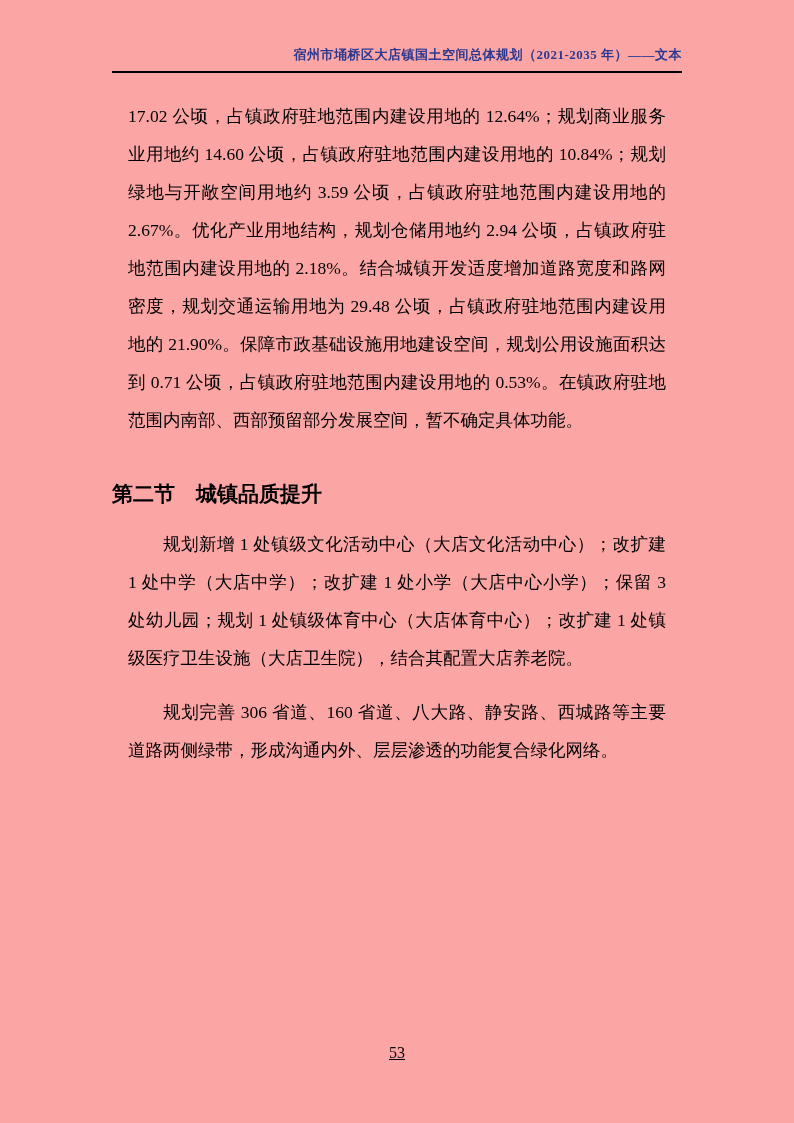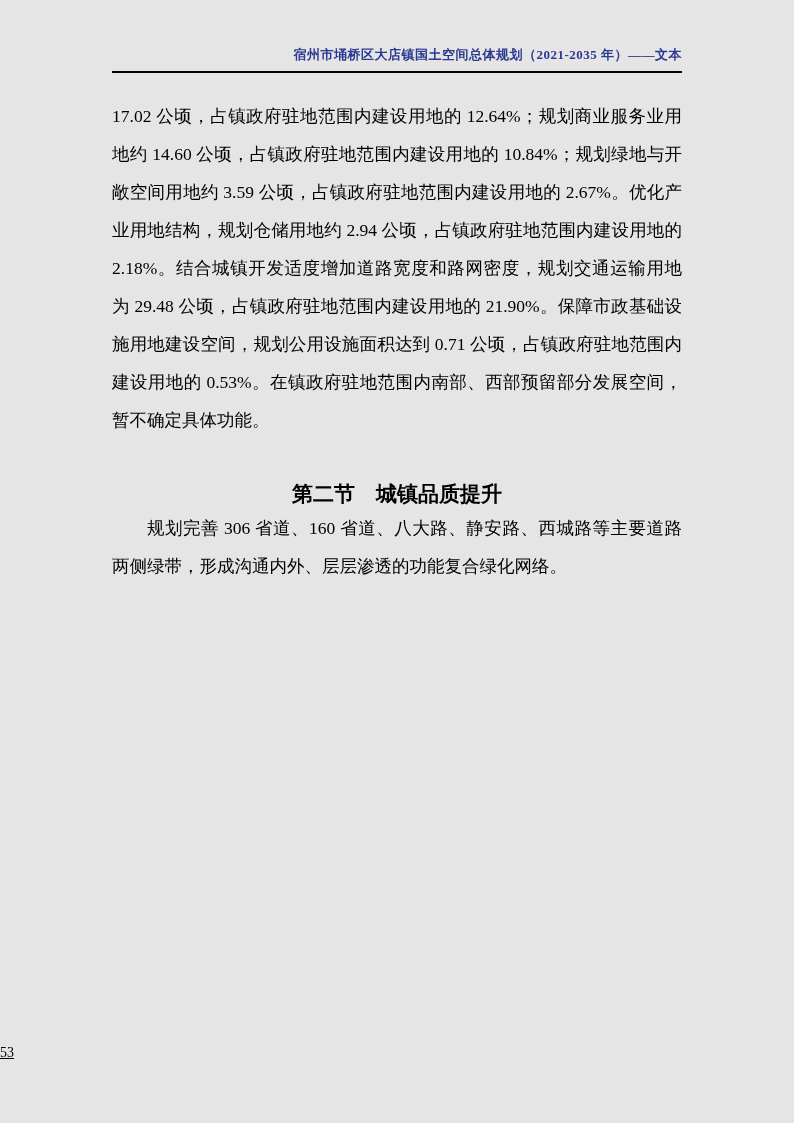--- a/index.html
+++ b/index.html
@@ -2,21 +2,21 @@
 <html><head>
 <meta charset="utf-8">
 <style>
   * { margin: 0; padding: 0; box-sizing: border-box; }
   html, body { background: #888; }
   .page {
     position: relative;
     width: 794px;
     height: 1123px;
     margin: 0 auto;
-    background: #e5e5e5;
+    background: #fca5a5;
     font-family: "Liberation Serif", "DejaVu Serif", serif;
     color: #000000;
     overflow: hidden;
     padding: 0 112px;
   }
   .page-header {
     padding-top: 46px;
   }
   .page-header .header-title {
     display: block;
@@ -33,50 +33,49 @@
     height: 0;
   }
   .doc-body {
     margin-top: 24px;
     font-size: 17.5px;
     line-height: 38px;
     text-align: justify;
     text-justify: inter-ideograph;
   }
   .para {
-    margin: 0;
+    margin: 16px;
   }
   .para.indent {
     text-indent: 2em;
   }
   .section-heading {
     margin-top: 40px;
-    text-align: center;
     font-size: 21px;
     font-weight: bold;
     line-height: 30px;
   }
   .article-heading {
     margin-top: 36px;
     margin-bottom: 10px;
     padding-left: 2.3em;
     font-size: 19px;
     font-weight: bold;
     line-height: 26px;
   }
   .article-heading.first {
     margin-top: 38px;
   }
   .page-footer {
     position: absolute;
     left: 0;
     right: 0;
     bottom: 62px;
-    text-align: left;
-    font-size: 14px;
+    text-align: center;
+    font-size: 16px;
     line-height: 16px;
     text-decoration: underline;
   }
 </style>
 </head>
 <body>
 
 <div class="page">
 
   <div class="page-header">
@@ -85,20 +84,21 @@
   </div>
 
   <div class="doc-body">
 
     <p class="para">17.02 公顷，占镇政府驻地范围内建设用地的 12.64%；规划商业服务业用地约 14.60 公顷，占镇政府驻地范围内建设用地的 10.84%；规划绿地与开敞空间用地约 3.59 公顷，占镇政府驻地范围内建设用地的 2.67%。优化产业用地结构，规划仓储用地约 2.94 公顷，占镇政府驻地范围内建设用地的 2.18%。结合城镇开发适度增加道路宽度和路网密度，规划交通运输用地为 29.48 公顷，占镇政府驻地范围内建设用地的 21.90%。保障市政基础设施用地建设空间，规划公用设施面积达到 0.71 公顷，占镇政府驻地范围内建设用地的 0.53%。在镇政府驻地范围内南部、西部预留部分发展空间，暂不确定具体功能。</p>
 
     <h2 class="section-heading">第二节　城镇品质提升</h2>
 
 
 
+    <p class="para indent">规划新增 1 处镇级文化活动中心（大店文化活动中心）；改扩建 1 处中学（大店中学）；改扩建 1 处小学（大店中心小学）；保留 3 处幼儿园；规划 1 处镇级体育中心（大店体育中心）；改扩建 1 处镇级医疗卫生设施（大店卫生院），结合其配置大店养老院。</p>
 
 
     <p class="para indent">规划完善 306 省道、160 省道、八大路、静安路、西城路等主要道路两侧绿带，形成沟通内外、层层渗透的功能复合绿化网络。</p>
 
   </div>
 
   <div class="page-footer">53</div>
 
 </div>
 

